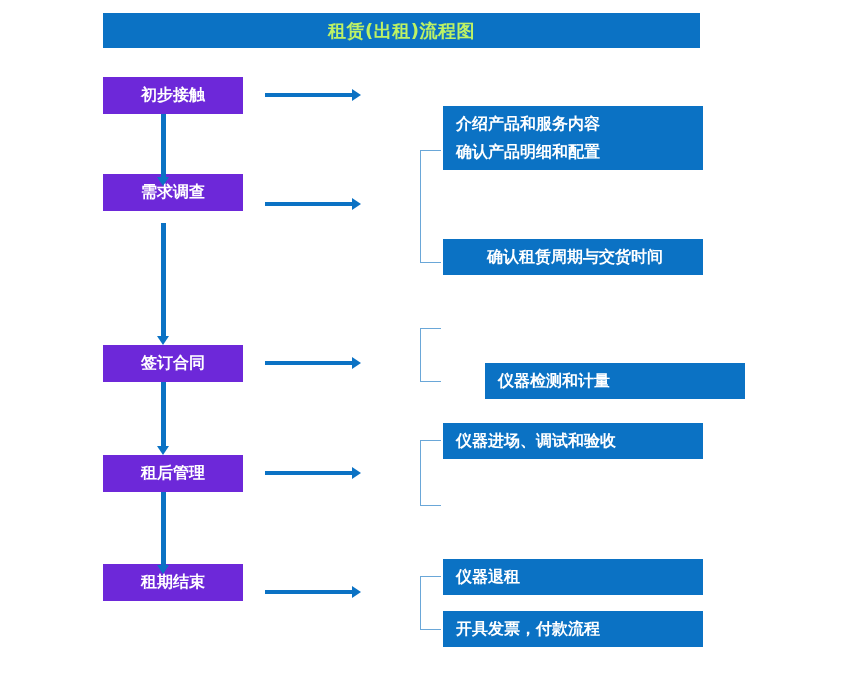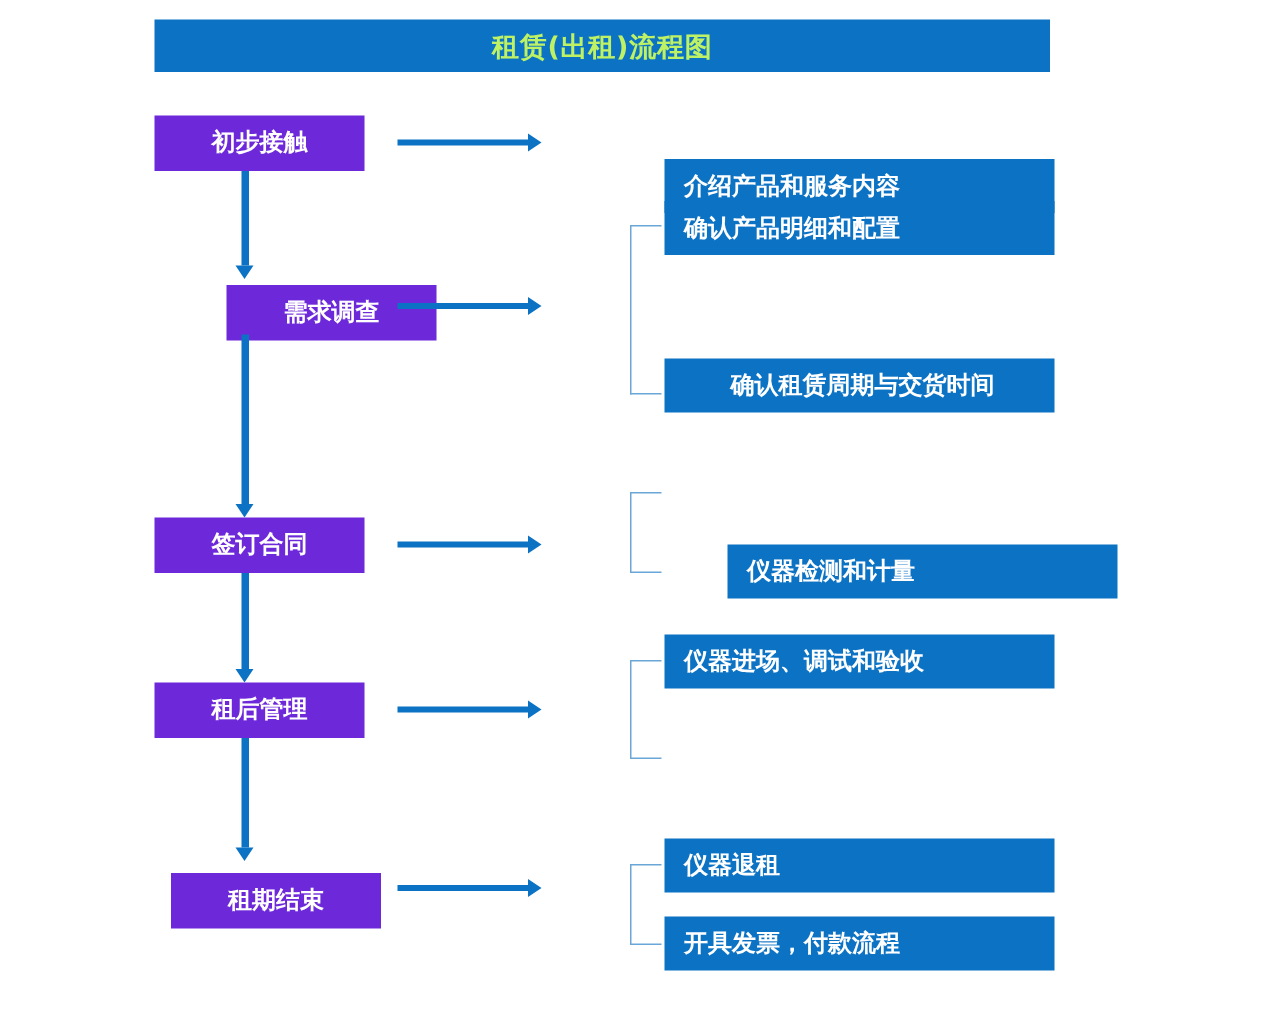--- a/index.html
+++ b/index.html
@@ -123,24 +123,24 @@
   }
 </style>
 </head>
 <body>
 
 <div id="canvas">
 
   <div class="title-bar">租赁(出租)流程图</div>
 
   <div class="stage-box" style="top:77px;">初步接触</div>
-  <div class="stage-box" style="top:190px;margin-left:48px;">需求调查</div>
+  <div class="stage-box" style="top:174px;">需求调查</div>
   <div class="stage-box" style="top:345px;">签订合同</div>
   <div class="stage-box" style="top:455px;">租后管理</div>
-  <div class="stage-box" style="top:582px;margin-left:11px;">租期结束</div>
+  <div class="stage-box" style="top:564px;">租期结束</div>
 
   <div class="v-arrow" style="top:114px; height:72px;">
     <div class="shaft" style="height:63px;"></div>
     <div class="head" style="top:63px;"></div>
   </div>
   <div class="v-arrow" style="top:223px; height:122px;">
     <div class="shaft" style="height:113px;"></div>
     <div class="head" style="top:113px;"></div>
   </div>
   <div class="v-arrow" style="top:382px; height:73px;">

